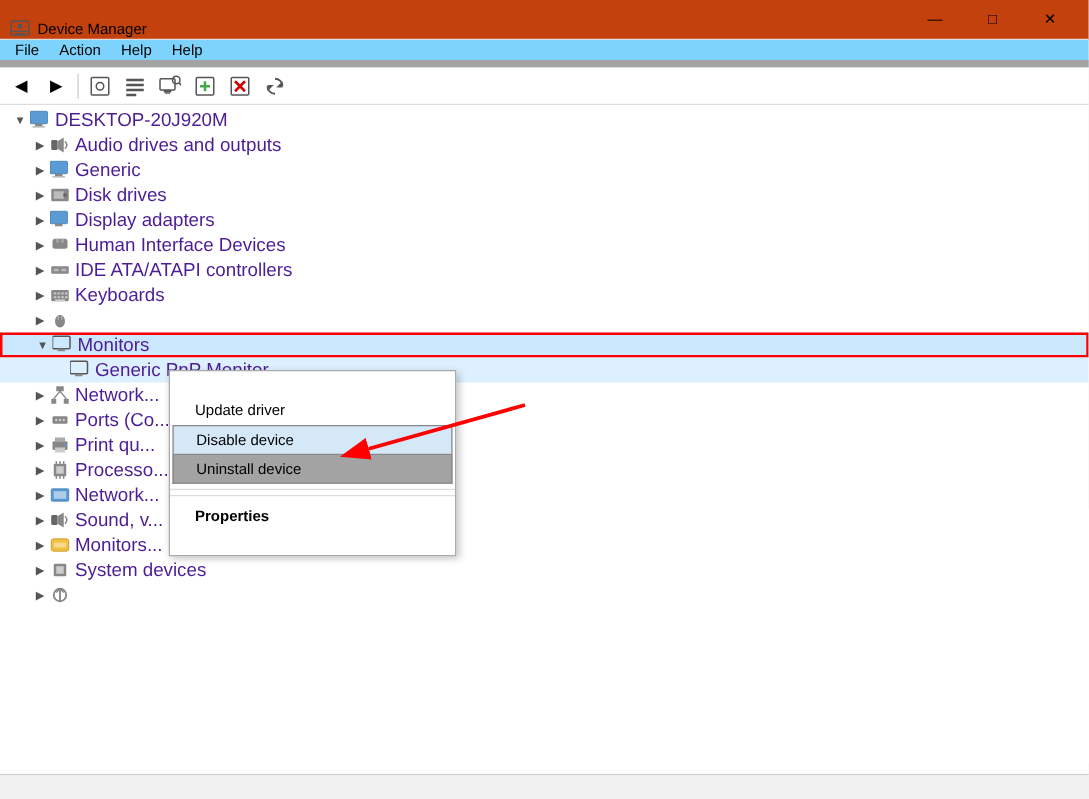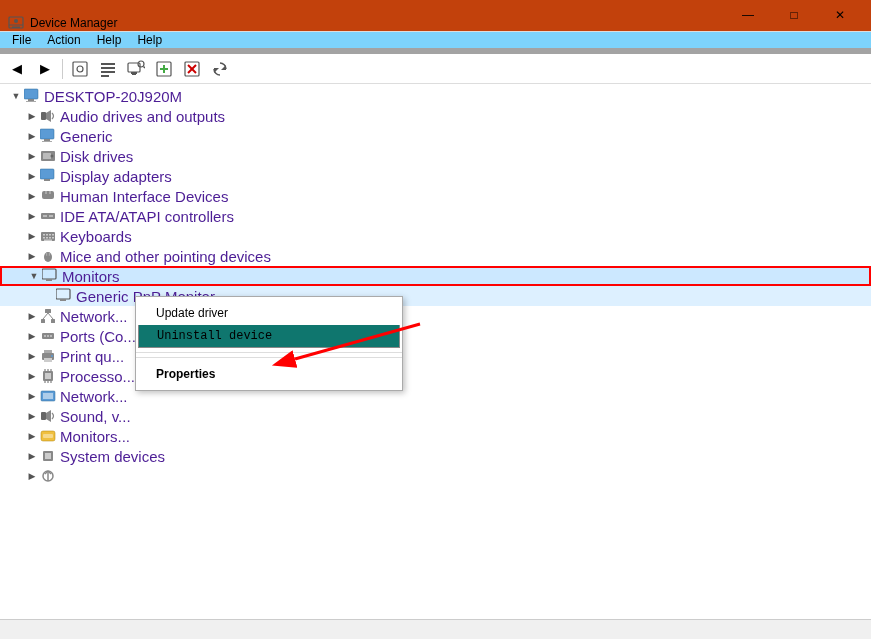--- a/index.html
+++ b/index.html
@@ -151,22 +151,22 @@
 
     
     .context-menu {
       position: absolute;
       left: 130px;
       top: 200px;
       background: #fff;
       border: 1px solid #aaa;
       box-shadow: 2px 2px 6px rgba(0,0,0,0.25);
       z-index: 100;
-      width: 268px;
-      padding: 4px 0;
+      width: 230px;
+      padding: 19px 0;
     }
     .ctx-item {
       padding: 5px 20px;
       cursor: pointer;
       font-size: 12px;
       color: #000;
     }
     .ctx-item.ctx-bold {
       font-weight: bold;
     }
@@ -391,21 +391,20 @@
 
     <div class="tree-item indent-2">
       <span class="expand-icon">▶</span>
       <span class="item-icon">
         <svg width="16" height="16" viewBox="0 0 16 16">
             <ellipse cx="8" cy="9" rx="4" ry="5" fill="#888"></ellipse>
             <rect x="6" y="4" width="4" height="4" rx="1" fill="#aaa"></rect>
             <line x1="8" y1="4" x2="8" y2="8" stroke="#666" stroke-width="0.8"></line>
           </svg>
       </span>
-      <span class="item-label">Mice and other pointing devices</span>
     </div>
 
     <div class="tree-item indent-2 selected" style="position:relative; border: 2px solid red;">
       <span class="expand-icon">▼</span>
       <span class="item-icon">
         <svg width="16" height="16" viewBox="0 0 16 16">
             <rect x="0" y="1" width="14" height="10" rx="1" fill="none" stroke="#555" stroke-width="1.2"></rect>
             <rect x="4" y="11" width="6" height="2" fill="#888"></rect>
           </svg>
       </span>
@@ -534,21 +533,22 @@
             <line x1="5" y1="6" x2="8" y2="3" stroke="#888" stroke-width="1.2"></line>
             <line x1="8" y1="3" x2="11" y2="6" stroke="#888" stroke-width="1.2"></line>
           </svg>
       </span>
     </div>
 
   </div>
 
   <div class="context-menu" style="top: 212px; left: 135px;">
     <div class="ctx-item">Update driver</div>
-    <div class="ctx-item ctx-highlighted" style="background:#0f766e; border: 1px solid #888; border-top: none; margin: 0 2px; padding: 4px 18px; font-family: Liberation Mono, monospace;">Uninstall device</div>
+    <div class="ctx-item ctx-highlighted" style="background:#d4e8f8; border: 1px solid #888; margin: 0 2px; padding: 4px 18px;">Disable device</div>
+    <div class="ctx-item ctx-highlighted" style="background:#a3a3a3; border: 1px solid #888; border-top: none; margin: 0 2px; padding: 4px 18px;">Uninstall device</div>
     <div class="ctx-sep"></div>
     <div class="ctx-sep"></div>
     <div class="ctx-item ctx-bold" style="font-weight:bold;">Properties</div>
   </div>
 
   <svg class="red-arrow" width="160" height="80" style="position:absolute; left: 265px; top: 230px; pointer-events:none; z-index:200;">
     <defs>
       <marker id="arrowhead" markerWidth="8" markerHeight="6" refX="0" refY="3" orient="auto">
         <polygon points="0 0, 8 3, 0 6" fill="red"></polygon>
       </marker>

